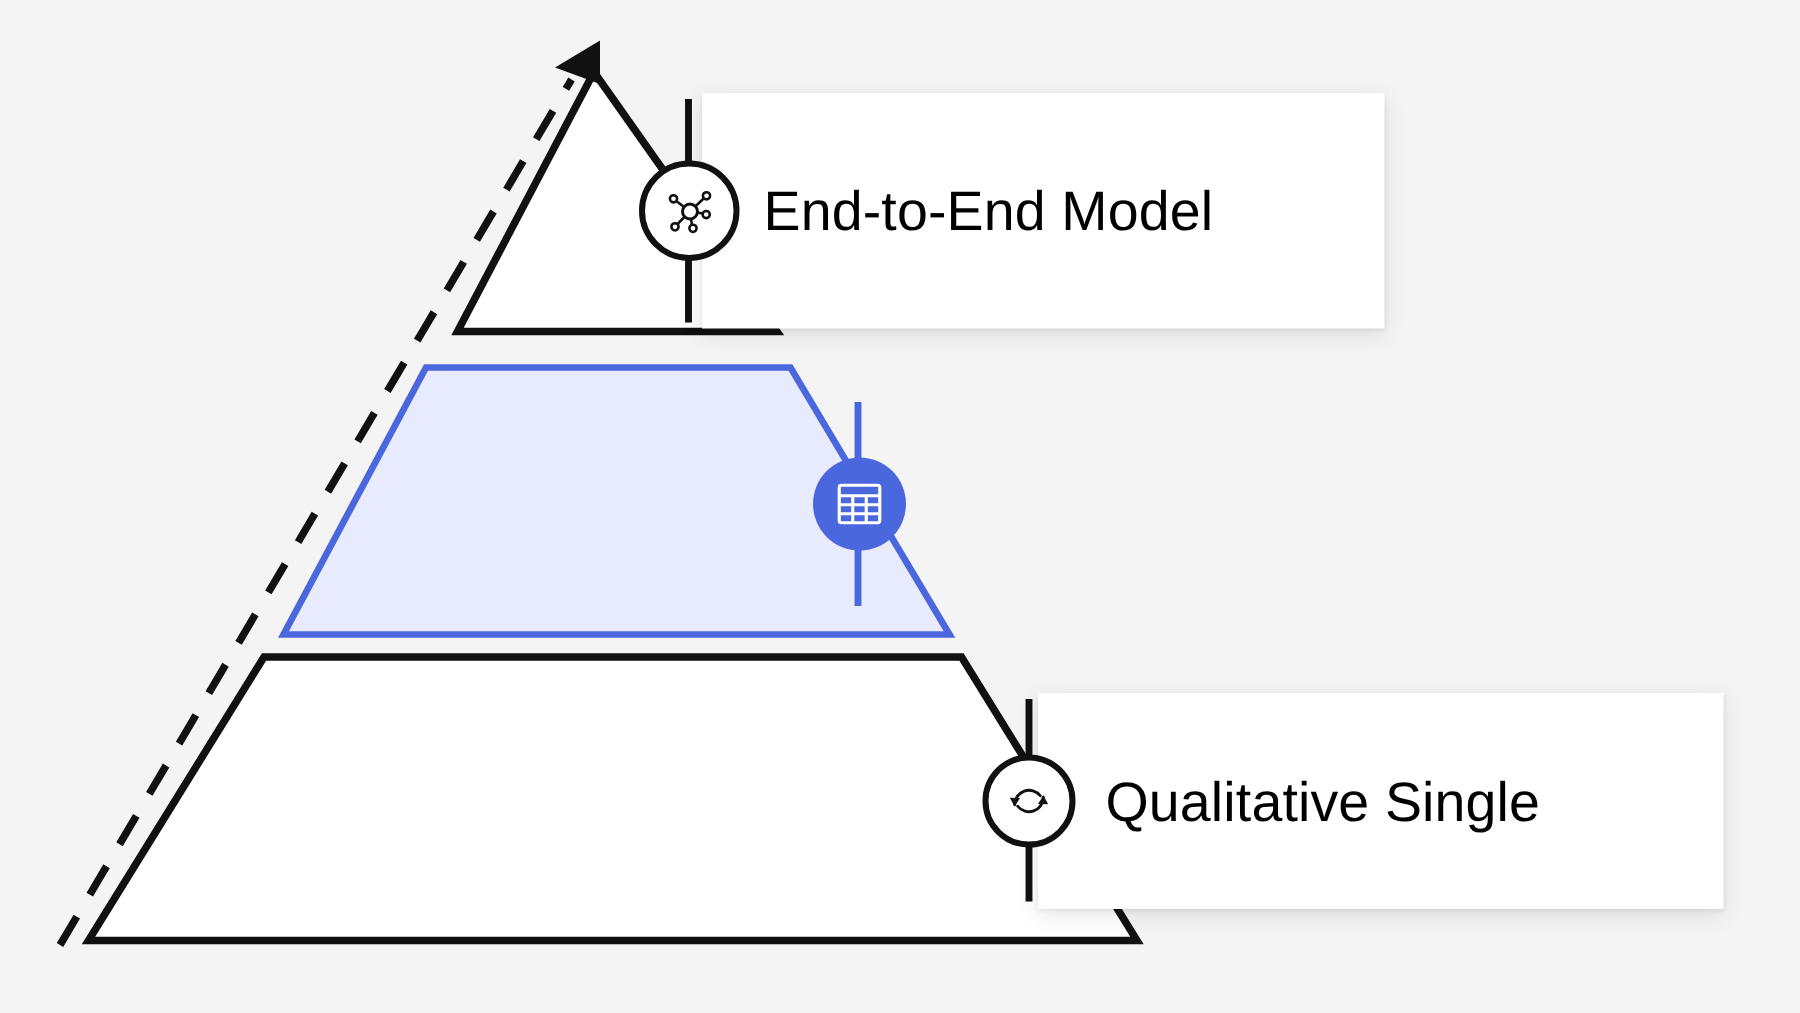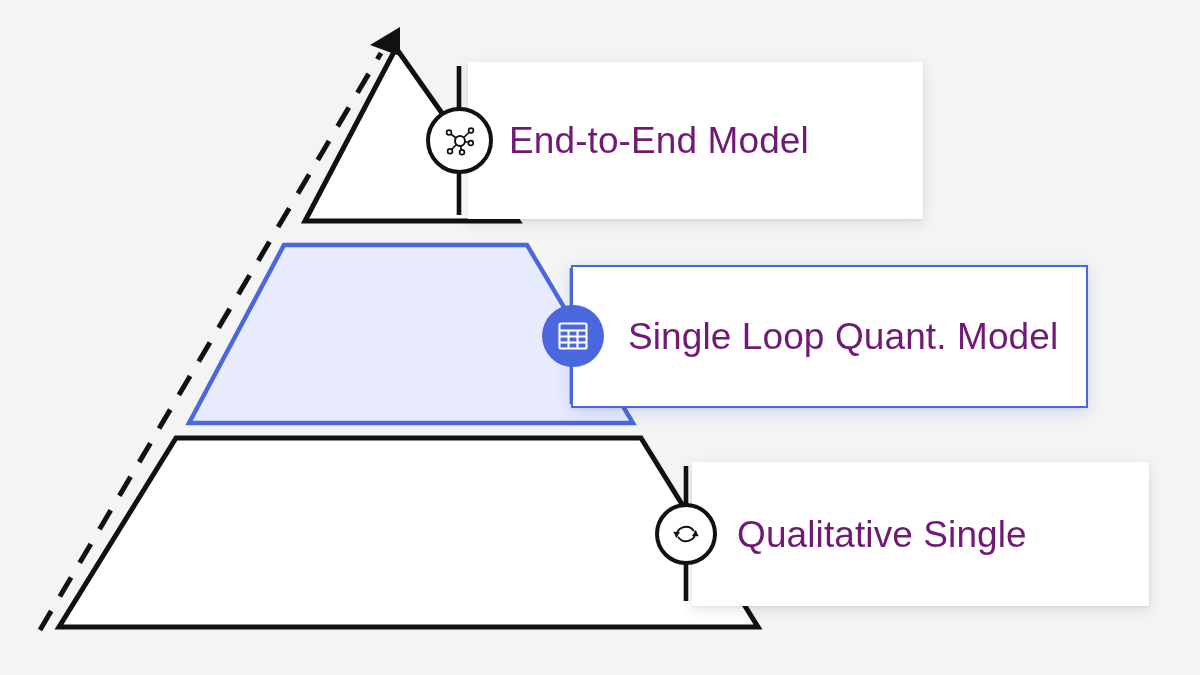--- a/index.html
+++ b/index.html
@@ -29,21 +29,21 @@
     background: #ffffff;
     box-sizing: border-box;
     display: flex;
     align-items: center;
     box-shadow: 0 4px 14px rgba(20,20,30,0.10), 0 1px 3px rgba(20,20,30,0.07);
   }
   .card-plain { border: none; }
   .card-accent { border: 2.4px solid #4a67dd; box-shadow: 0 4px 16px rgba(74,103,221,0.20), 0 1px 3px rgba(20,20,30,0.07); }
   .card-label {
     font-size: 37px;
-    color: #701a75;
+    color: #000000;
     letter-spacing: 0.1px;
     white-space: nowrap;
     line-height: 1;
   }
   #card-top { left: 468px; top: 62px; width: 455px; height: 157px; }
   #card-top .card-label { margin-left: 41px; }
   #card-mid { left: 571px; top: 265px; width: 517px; height: 143px; }
   #card-mid .card-label { margin-left: 55px; }
   #card-bot { left: 692px; top: 462px; width: 457px; height: 144px; }
   #card-bot .card-label { margin-left: 45px; }
@@ -86,23 +86,20 @@
 
     <line x1="459" y1="66" x2="459" y2="215" stroke="#111111" stroke-width="4.6"></line>
     <line x1="572" y1="268" x2="572" y2="404" stroke="#4a67dd" stroke-width="4.6"></line>
     <line x1="686" y1="466" x2="686" y2="601" stroke="#111111" stroke-width="4.6"></line>
   </svg>
 
   <div class="card card-plain" id="card-top">
     <span class="card-label">End-to-End Model</span>
   </div>
 
-  <div class="card card-accent" id="card-mid">
-    <span class="card-label">Single Loop Quant. Model</span>
-  </div>
 
   <div class="card card-plain" id="card-bot">
     <span class="card-label">Qualitative Single</span>
   </div>
 
   <div class="node node-outline" id="node-top">
     <svg width="40" height="40" viewBox="0 0 40 40">
       <g stroke="#111111" stroke-width="1.7" fill="none">
         <line x1="20" y1="20" x2="9.5" y2="12"></line>
         <line x1="20" y1="20" x2="30.5" y2="10"></line>

